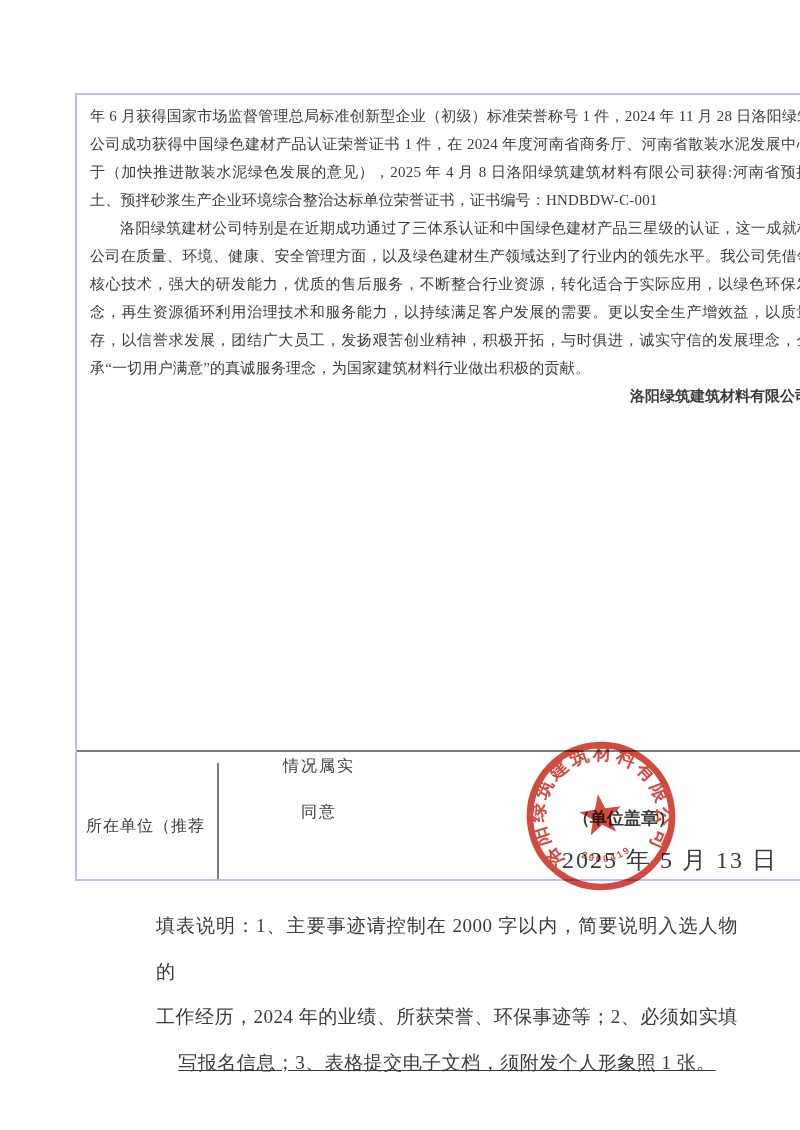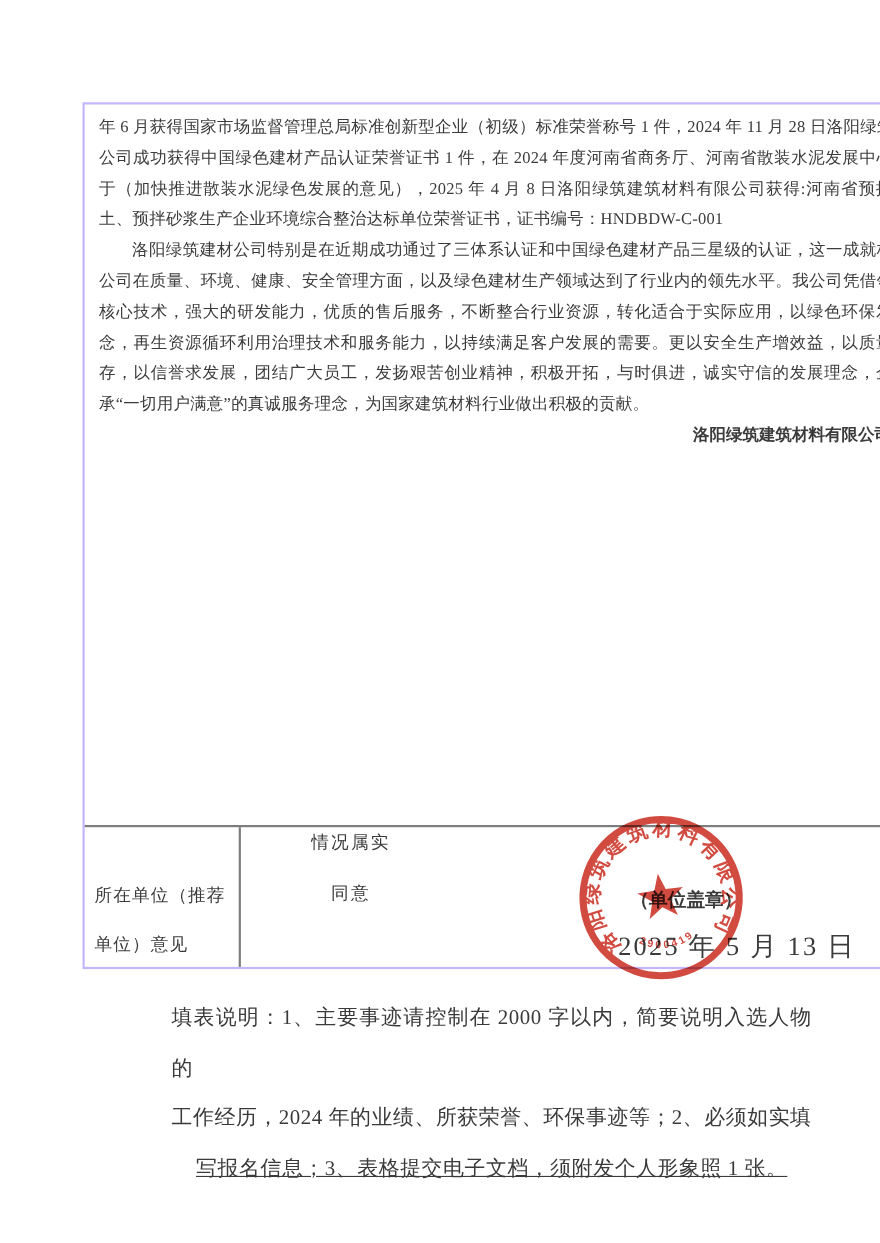--- a/index.html
+++ b/index.html
@@ -29,20 +29,21 @@
     text-align:right;padding-right:33px;
   }
   .row2{
     position:absolute;left:0;right:0;bottom:0;height:129px;
     border-top:2px solid #7d7d7d;box-sizing:border-box;display:flex;
   }
   .label-cell{
     width:142px;box-sizing:border-box;border-right:2px solid #7d7d7d;
     padding:40px 4px 0 9px;font-size:16px;line-height:45px;
     letter-spacing:1px;
+    margin-top:11px;
   }
   .opinion-cell{position:relative;flex:1;font-size:16px;margin-left:40px;}
   .situation{position:absolute;left:24px;top:4px;letter-spacing:2px;}
   .agree{position:absolute;left:42px;top:50px;letter-spacing:2px;}
   .seal-hint{position:absolute;left:314px;top:55px;font-size:17px;font-weight:bold;}
   .op-date{position:absolute;left:303px;top:92px;font-size:24px;letter-spacing:2px;white-space:nowrap;}
 
   
   .stamp{
     position:absolute;left:516px;top:731px;width:170px;height:170px;
@@ -69,21 +70,20 @@
 
     <div class="main-cell">
       <p class="para">年 6 月获得国家市场监督管理总局标准创新型企业（初级）标准荣誉称号 1 件，2024 年 11 月 28 日洛阳绿筑建材公司成功获得中国绿色建材产品认证荣誉证书 1 件，在 2024 年度河南省商务厅、河南省散装水泥发展中心、关于（加快推进散装水泥绿色发展的意见），2025 年 4 月 8 日洛阳绿筑建筑材料有限公司获得:河南省预拌混凝土、预拌砂浆生产企业环境综合整治达标单位荣誉证书，证书编号：HNDBDW-C-001</p>
       <p class="para indent">洛阳绿筑建材公司特别是在近期成功通过了三体系认证和中国绿色建材产品三星级的认证，这一成就标志着公司在质量、环境、健康、安全管理方面，以及绿色建材生产领域达到了行业内的领先水平。我公司凭借领先的核心技术，强大的研发能力，优质的售后服务，不断整合行业资源，转化适合于实际应用，以绿色环保发展理念，再生资源循环利用治理技术和服务能力，以持续满足客户发展的需要。更以安全生产增效益，以质量求生存，以信誉求发展，团结广大员工，发扬艰苦创业精神，积极开拓，与时俱进，诚实守信的发展理念，企业秉承“一切用户满意”的真诚服务理念，为国家建筑材料行业做出积极的贡献。</p>
       <p class="signature">洛阳绿筑建筑材料有限公司</p>
     </div>
 
     <div class="row2">
       <div class="label-cell">
         <div>所在单位（推荐</div>
-        <div>单位）意见</div>
       </div>
       <div class="opinion-cell">
         <div class="situation">情况属实</div>
         <div class="agree">同意</div>
         <div class="seal-hint">（单位盖章）</div>
         <div class="op-date">2025 年 5 月 13 日</div>
       </div>
     </div>
 
   </div>

